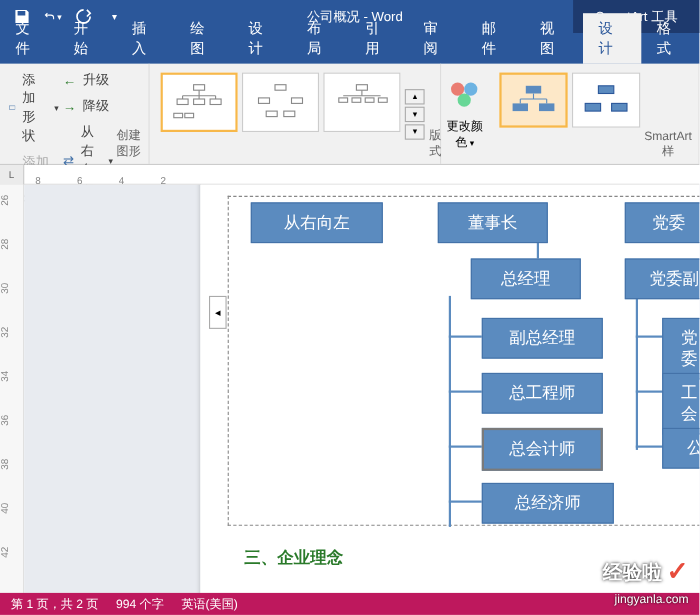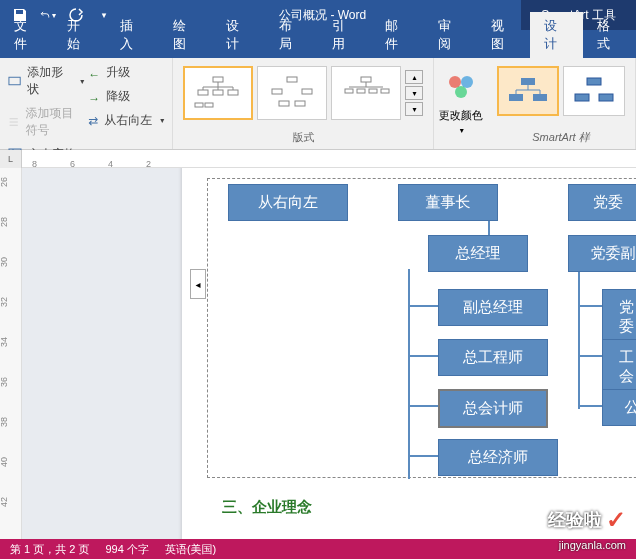--- a/index.html
+++ b/index.html
@@ -10,42 +10,42 @@
     .qat-icon { width: 16px; height: 16px; display: flex; align-items: center; justify-content: center; cursor: pointer; }
     .title-center { flex: 1; text-align: center; }
     .smartart-tool { background: #1e3a6e; padding: 0 20px; height: 30px; display: flex; align-items: center; font-size: 12px; }
     
     .tabs { height: 28px; background: #2b579a; display: flex; align-items: flex-end; }
     .tab { padding: 5px 14px; color: #fff; font-size: 13px; cursor: pointer; }
     .tab.active { background: #f1f1f1; color: #2b579a; }
     .tab.format { color: #fff; }
     
     .ribbon { height: 92px; background: #f1f1f1; border-bottom: 1px solid #ccc; display: flex; }
-    .ribbon-group { border-right: 1px solid #ddd; padding: 4px 6px; display: flex; flex-direction: column; }
+    .ribbon-group { border-right: 1px solid #ddd; padding: 4px 6px; display: flex; flex-direction: row; }
     .ribbon-label { text-align: center; font-size: 11px; color: #666; margin-top: auto; padding-top: 2px; }
     
     .create-group { width: 200px; }
     .create-row { display: flex; align-items: center; gap: 6px; font-size: 12px; color: #444; margin-bottom: 3px; padding: 2px; }
     .create-row.disabled { color: #aaa; }
     .mini-icon { width: 14px; height: 14px; }
     .dd-arrow { font-size: 8px; margin-left: 2px; }
     
     .layout-group { width: 265px; }
     .layout-gallery { display: flex; gap: 4px; padding: 4px; }
     .layout-item { width: 70px; height: 54px; border: 1px solid #ccc; background: #fff; display: flex; align-items: center; justify-content: center; cursor: pointer; }
     .layout-item.selected { border: 2px solid #f7b84a; }
     .layout-icon { width: 50px; height: 36px; }
     .gallery-more { width: 18px; display: flex; flex-direction: column; gap: 2px; justify-content: center; }
     .gallery-more div { height: 14px; border: 1px solid #aaa; font-size: 8px; display: flex; align-items: center; justify-content: center; cursor: pointer; }
     
     .color-group { width: 60px; display: flex; flex-direction: column; align-items: center; justify-content: center; padding: 8px 4px; cursor: pointer; }
     .color-icon { width: 32px; height: 32px; margin-bottom: 4px; }
     .color-label { font-size: 11px; text-align: center; }
     
-    .style-group { flex: 1; font-style: italic; }
+    .style-group { flex: 1; }
     .style-gallery { display: flex; gap: 4px; padding: 4px; }
     .style-item { width: 62px; height: 50px; border: 1px solid #ccc; background: #fff; display: flex; align-items: center; justify-content: center; cursor: pointer; }
     .style-item.selected { border: 2px solid #f7b84a; background: #fde8c8; }
     
     .ruler-h { height: 18px; background: #fff; border-bottom: 1px solid #ddd; display: flex; align-items: center; font-size: 9px; color: #666; position: relative; }
     .ruler-corner { width: 22px; height: 18px; background: #ebebeb; border-right: 1px solid #ccc; display: flex; align-items: center; justify-content: center; font-size: 9px; }
     .ruler-ticks { flex: 1; position: relative; background: #f7f7f7; }
     .ruler-num { position: absolute; font-size: 9px; color: #888; }
     
     .content-area { display: flex; height: 371px; }
@@ -99,22 +99,22 @@
 </div>
 
 <div class="tabs">
   <div class="tab">文件</div>
   <div class="tab">开始</div>
   <div class="tab">插入</div>
   <div class="tab">绘图</div>
   <div class="tab">设计</div>
   <div class="tab">布局</div>
   <div class="tab">引用</div>
+  <div class="tab">审阅</div>
   <div class="tab">邮件</div>
-  <div class="tab">审阅</div>
   <div class="tab">视图</div>
   <div class="tab active">设计</div>
   <div class="tab format">格式</div>
 </div>
 
 <div class="ribbon">
   <div class="ribbon-group create-group">
     <div style="display:flex;">
       <div style="flex:1;">
         <div class="create-row">

